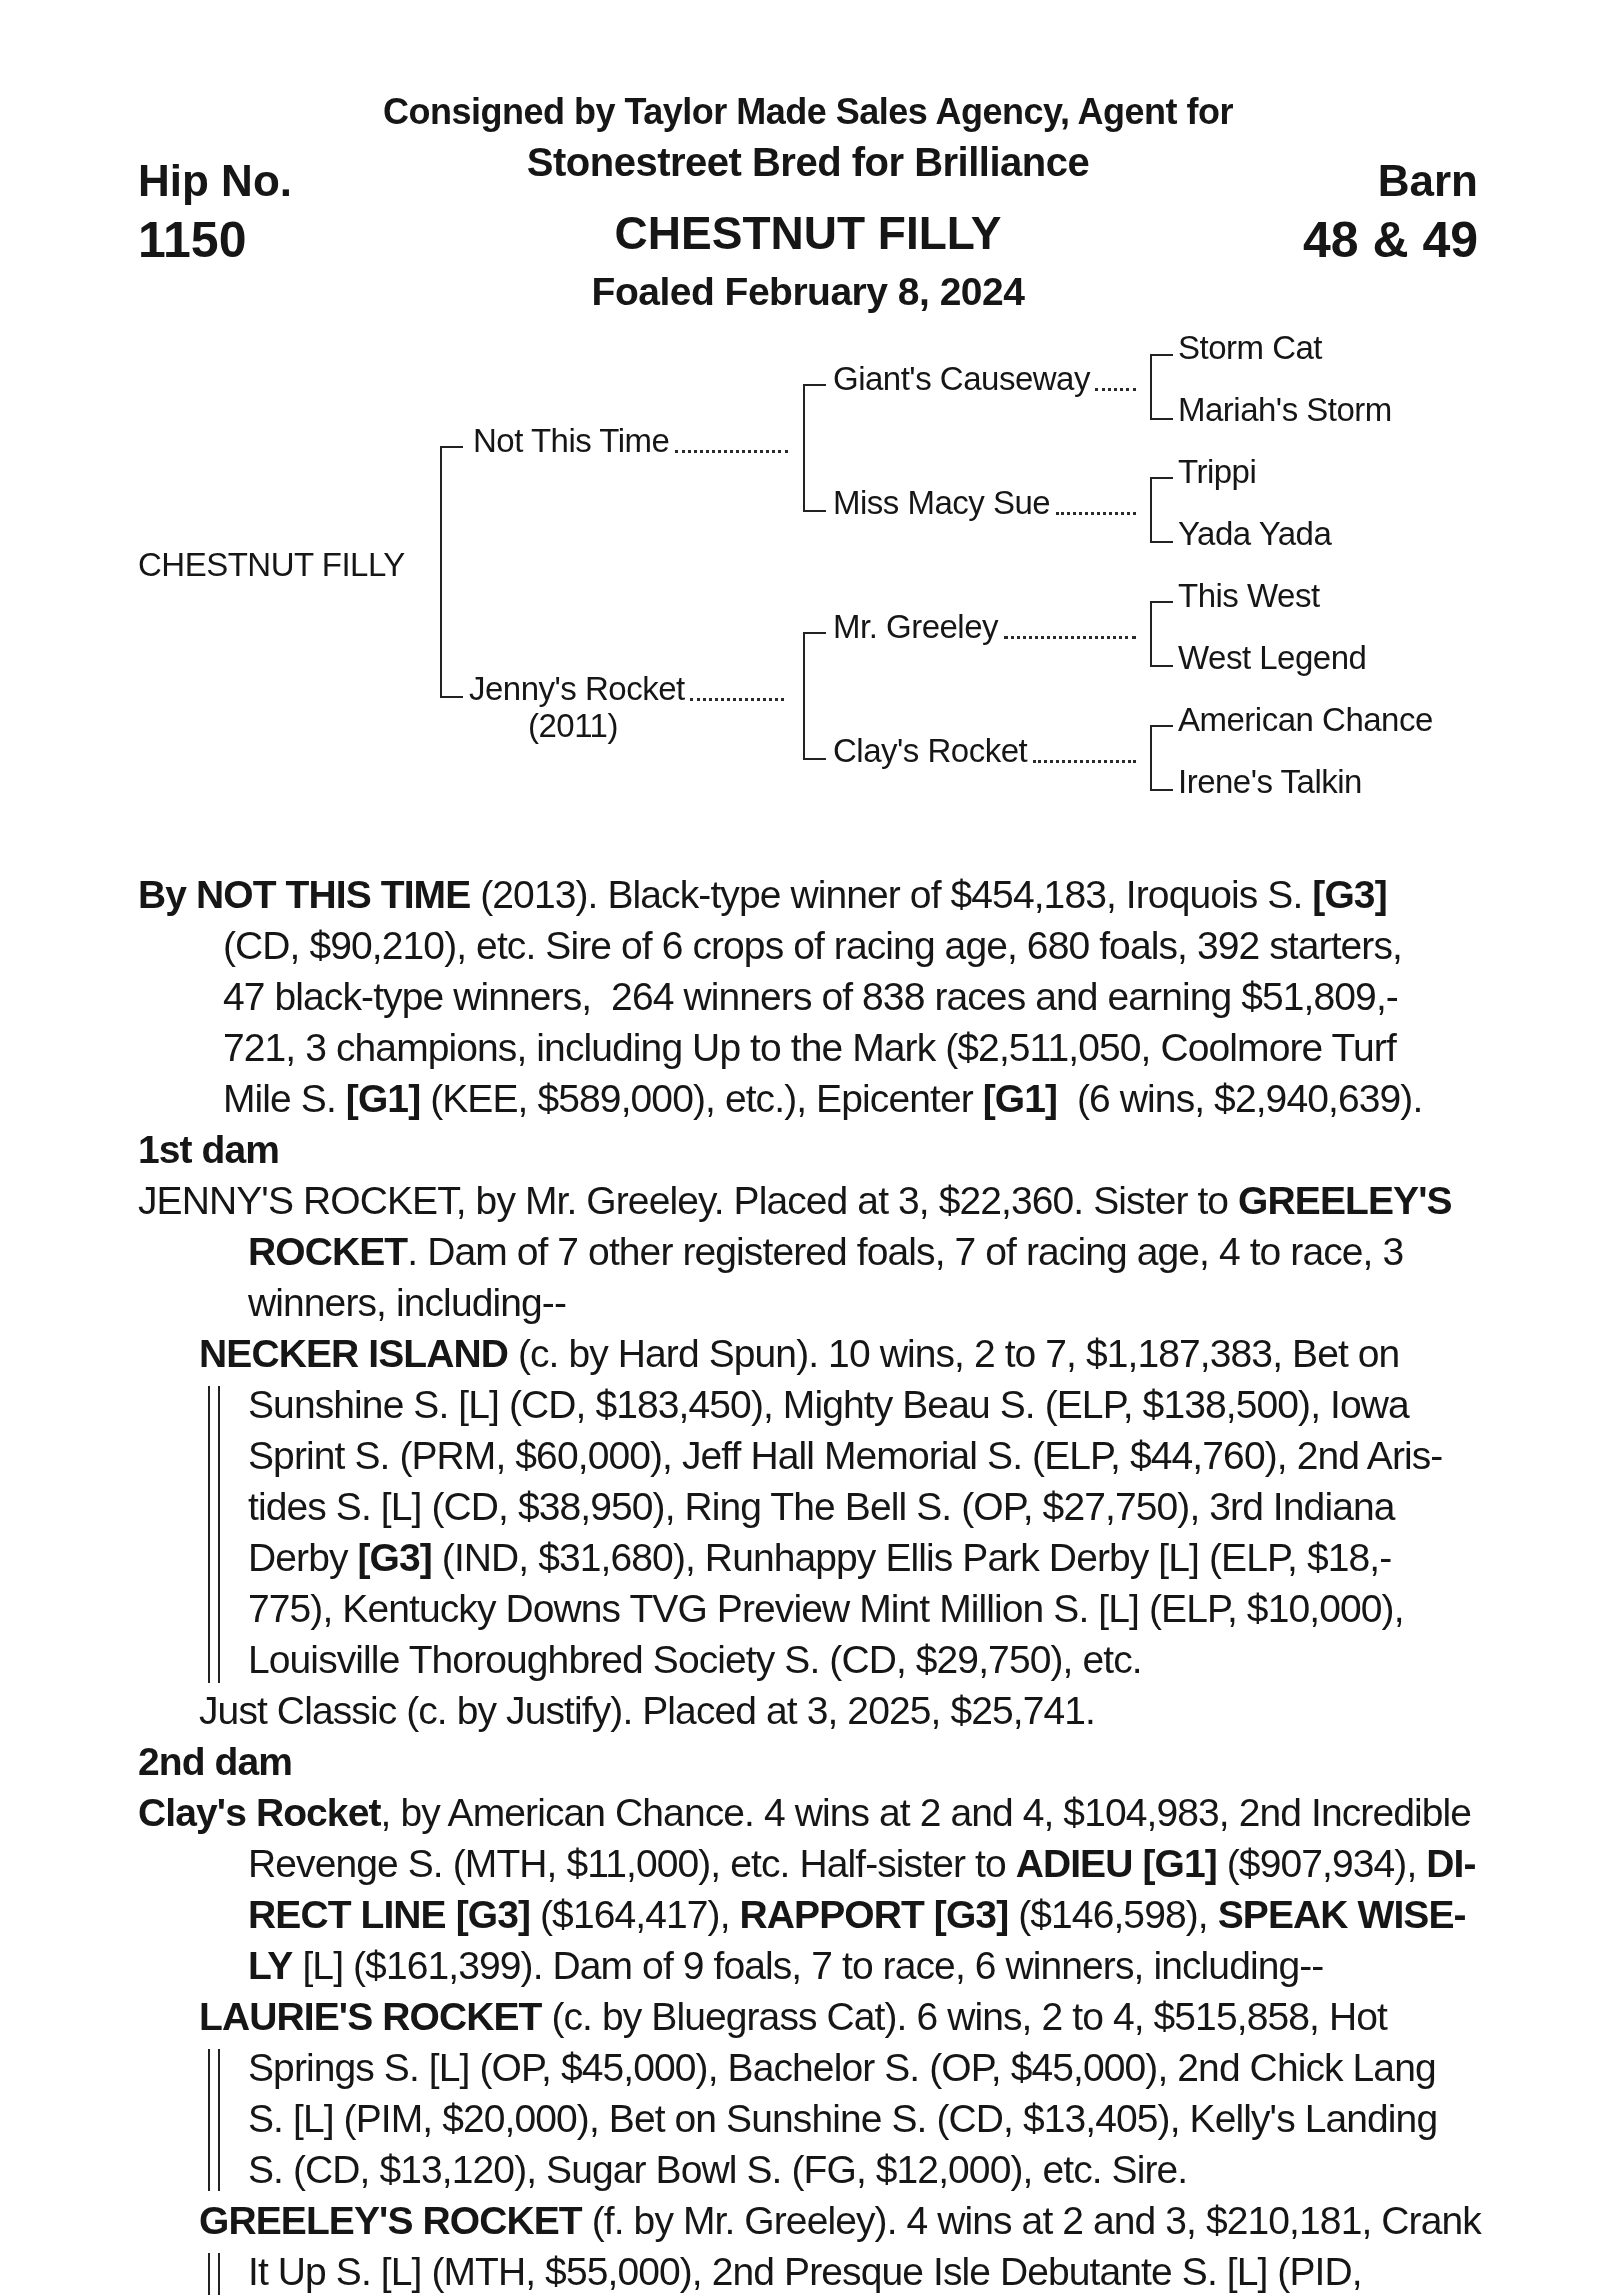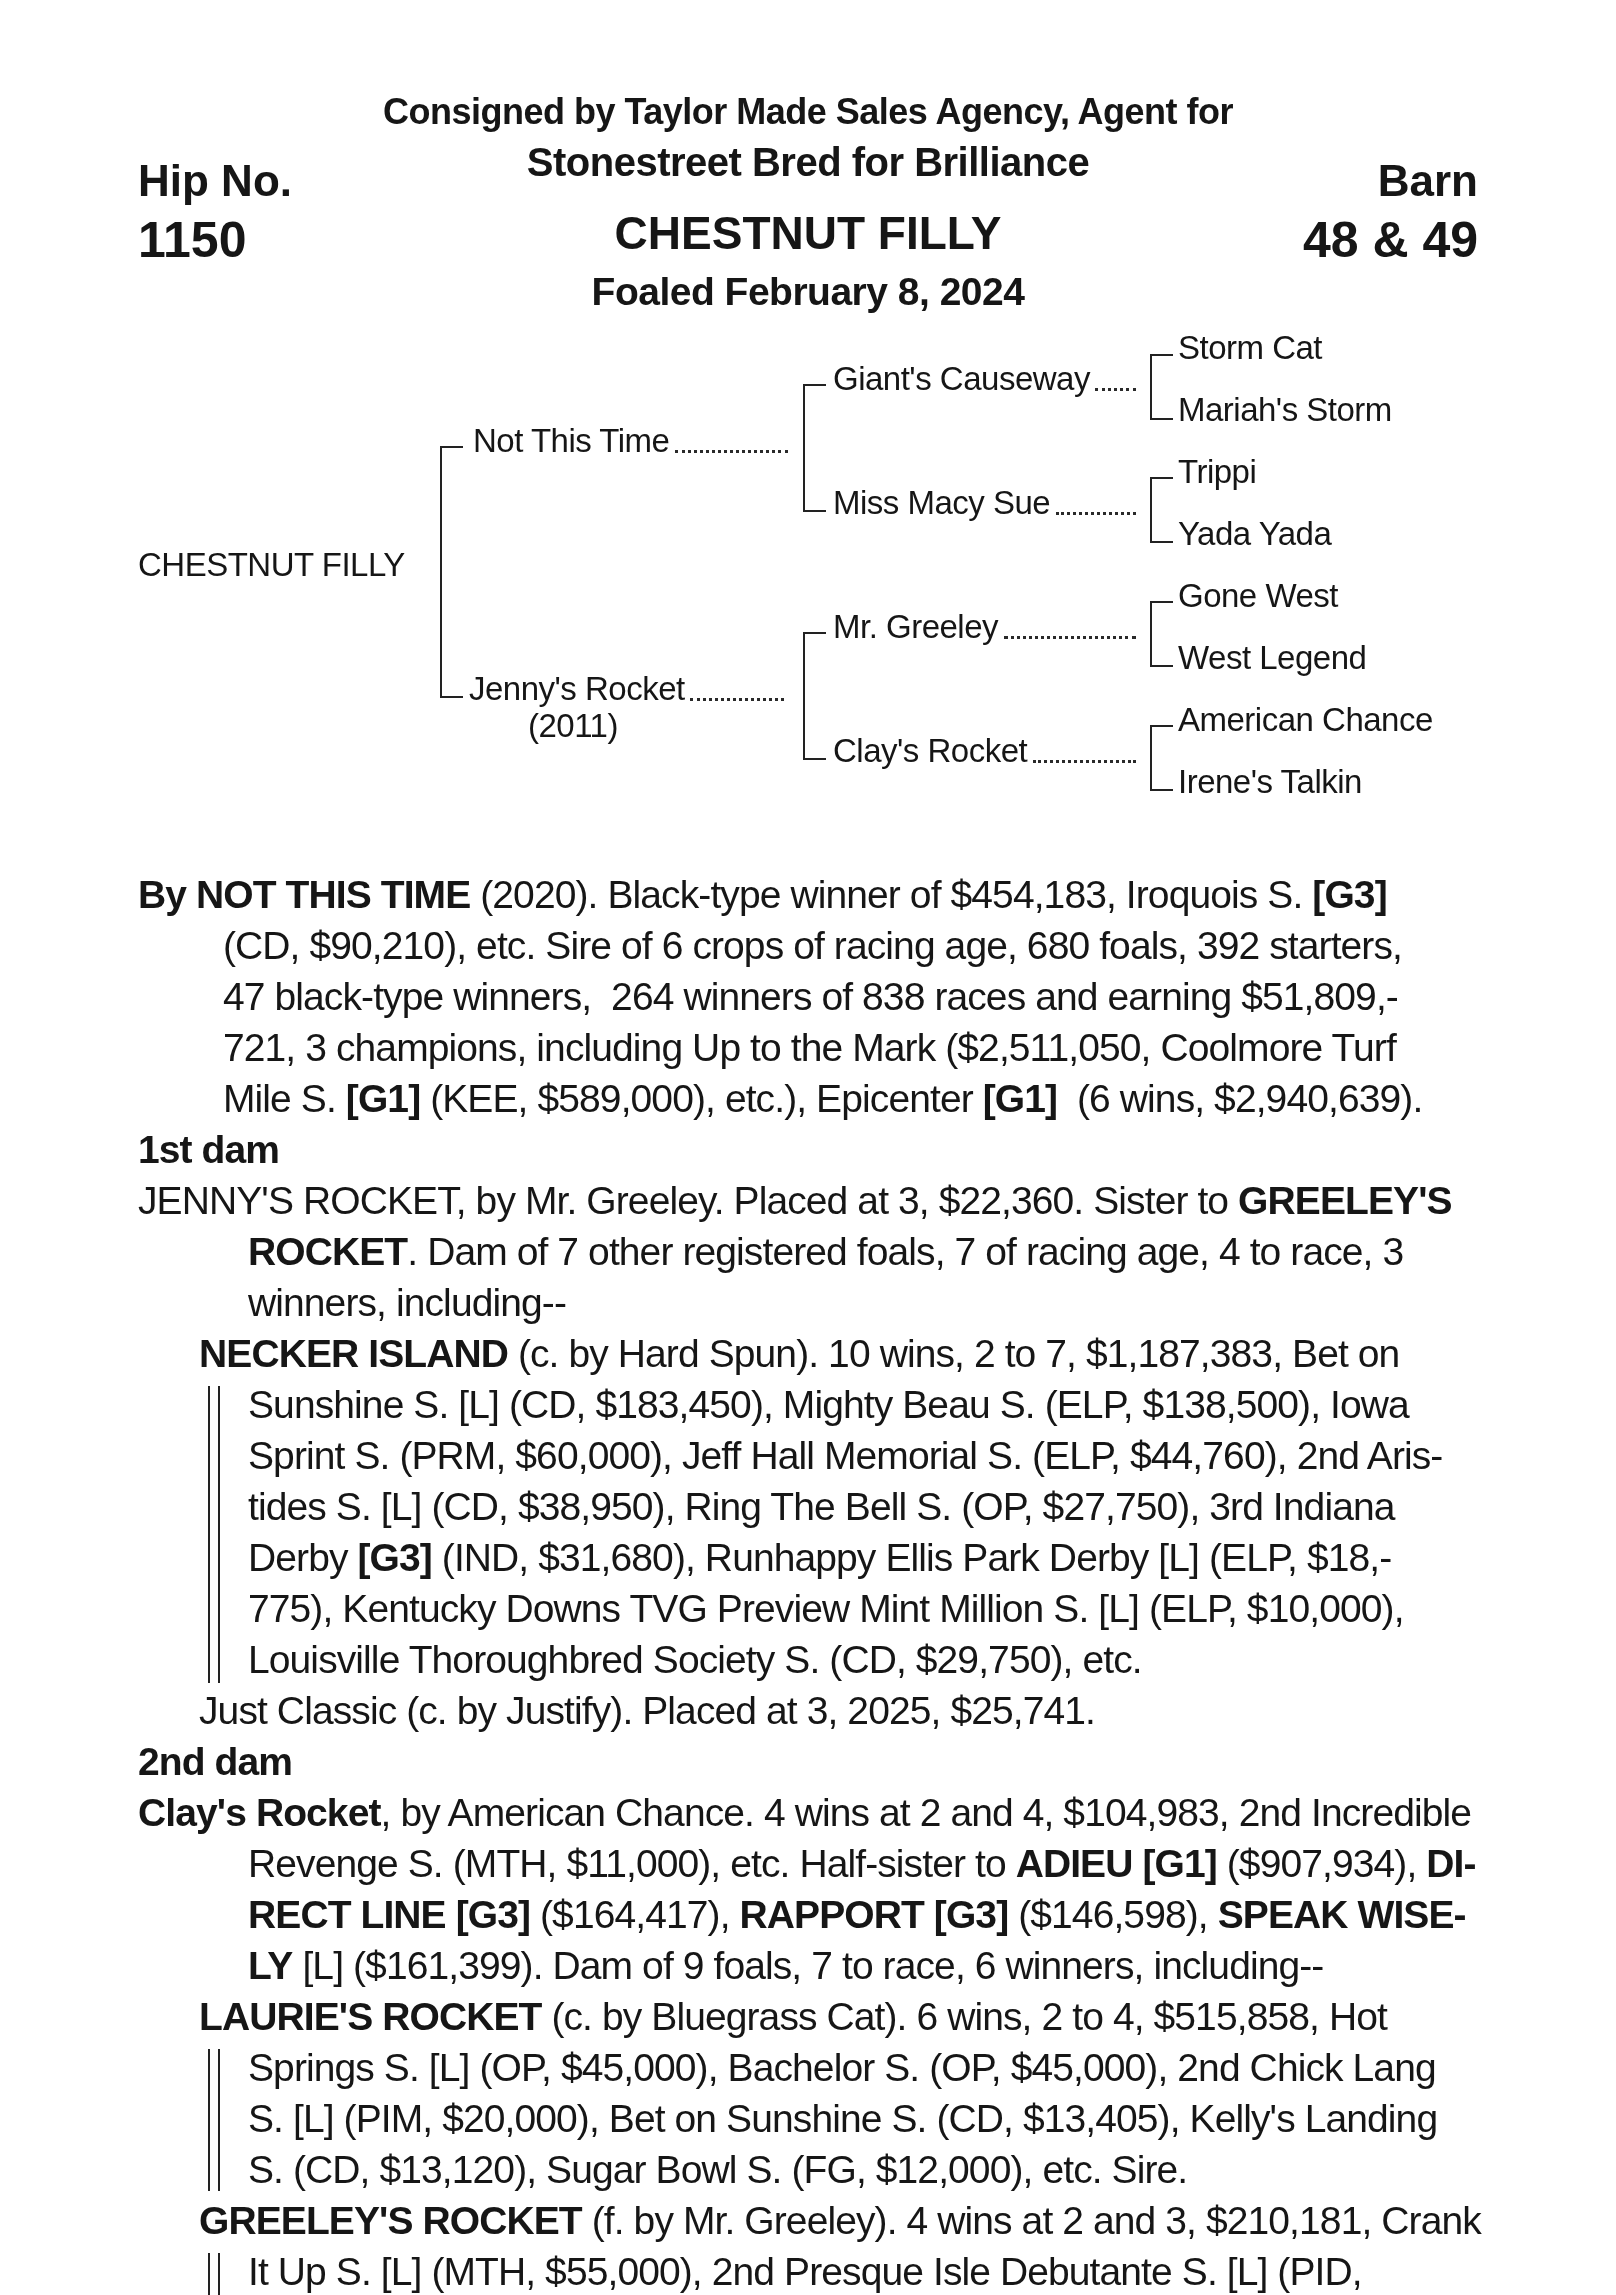--- a/index.html
+++ b/index.html
@@ -63,33 +63,33 @@
       <div class="tree-row" style="left: 833px; top: 356px; width: 309px;"><span>Giant's Causeway</span><span class="dots"></span></div>
       <div class="tree-row" style="left: 833px; top: 480px; width: 309px;"><span>Miss Macy Sue</span><span class="dots"></span></div>
       <div class="tree-row" style="left: 833px; top: 604px; width: 309px;"><span>Mr. Greeley</span><span class="dots"></span></div>
       <div class="tree-row" style="left: 833px; top: 728px; width: 309px;"><span>Clay's Rocket</span><span class="dots"></span></div>
       <div class="bracket" style="left: 803px; top: 384px; height: 124px;"></div>
       <div class="bracket" style="left: 803px; top: 632px; height: 124px;"></div>
       <div class="tree-row" style="left: 1178px; top: 325px;"><span>Storm Cat</span></div>
       <div class="tree-row" style="left: 1178px; top: 387px;"><span>Mariah's Storm</span></div>
       <div class="tree-row" style="left: 1178px; top: 449px;"><span>Trippi</span></div>
       <div class="tree-row" style="left: 1178px; top: 511px;"><span>Yada Yada</span></div>
-      <div class="tree-row" style="left: 1178px; top: 573px;"><span>Gone West</span></div>
+      <div class="tree-row" style="left: 1178px; top: 573px;"><span>This West</span></div>
       <div class="tree-row" style="left: 1178px; top: 635px;"><span>West Legend</span></div>
       <div class="tree-row" style="left: 1178px; top: 697px;"><span>American Chance</span></div>
       <div class="tree-row" style="left: 1178px; top: 759px;"><span>Irene's Talkin</span></div>
       <div class="bracket" style="left: 1150px; top: 354px; height: 62px;"></div>
       <div class="bracket" style="left: 1150px; top: 477px; height: 62px;"></div>
       <div class="bracket" style="left: 1150px; top: 601px; height: 62px;"></div>
       <div class="bracket" style="left: 1150px; top: 725px; height: 62px;"></div>
     </div>
 
   <div class="body-col" id="body-col">
       <div class="para">
-        <div class="line ind-L0"><b>By NOT THIS TIME</b><span> (2020). Black-type winner of $454,183, Iroquois S. </span><b>[G3]</b></div>
+        <div class="line ind-L0"><b>By NOT THIS TIME</b><span> (2013). Black-type winner of $454,183, Iroquois S. </span><b>[G3]</b></div>
         <div class="line ind-LB"><span>(CD, $90,210), etc. Sire of 6 crops of racing age, 680 foals, 392 starters,</span></div>
         <div class="line ind-LB"><span>47 black-type winners,  264 winners of 838 races and earning $51,809,-</span></div>
         <div class="line ind-LB"><span>721, 3 champions, including Up to the Mark ($2,511,050, Coolmore Turf</span></div>
         <div class="line ind-LB"><span>Mile S. </span><b>[G1]</b><span> (KEE, $589,000), etc.), Epicenter </span><b>[G1]</b><span>  (6 wins, $2,940,639).</span></div>
       </div>
       <div class="para">
         <div class="line ind-L0"><b>1st dam</b></div>
       </div>
       <div class="para">
         <div class="line ind-L0"><span>JENNY'S ROCKET, by Mr. Greeley. Placed at 3, $22,360. Sister to </span><b>GREELEY'S</b></div>

